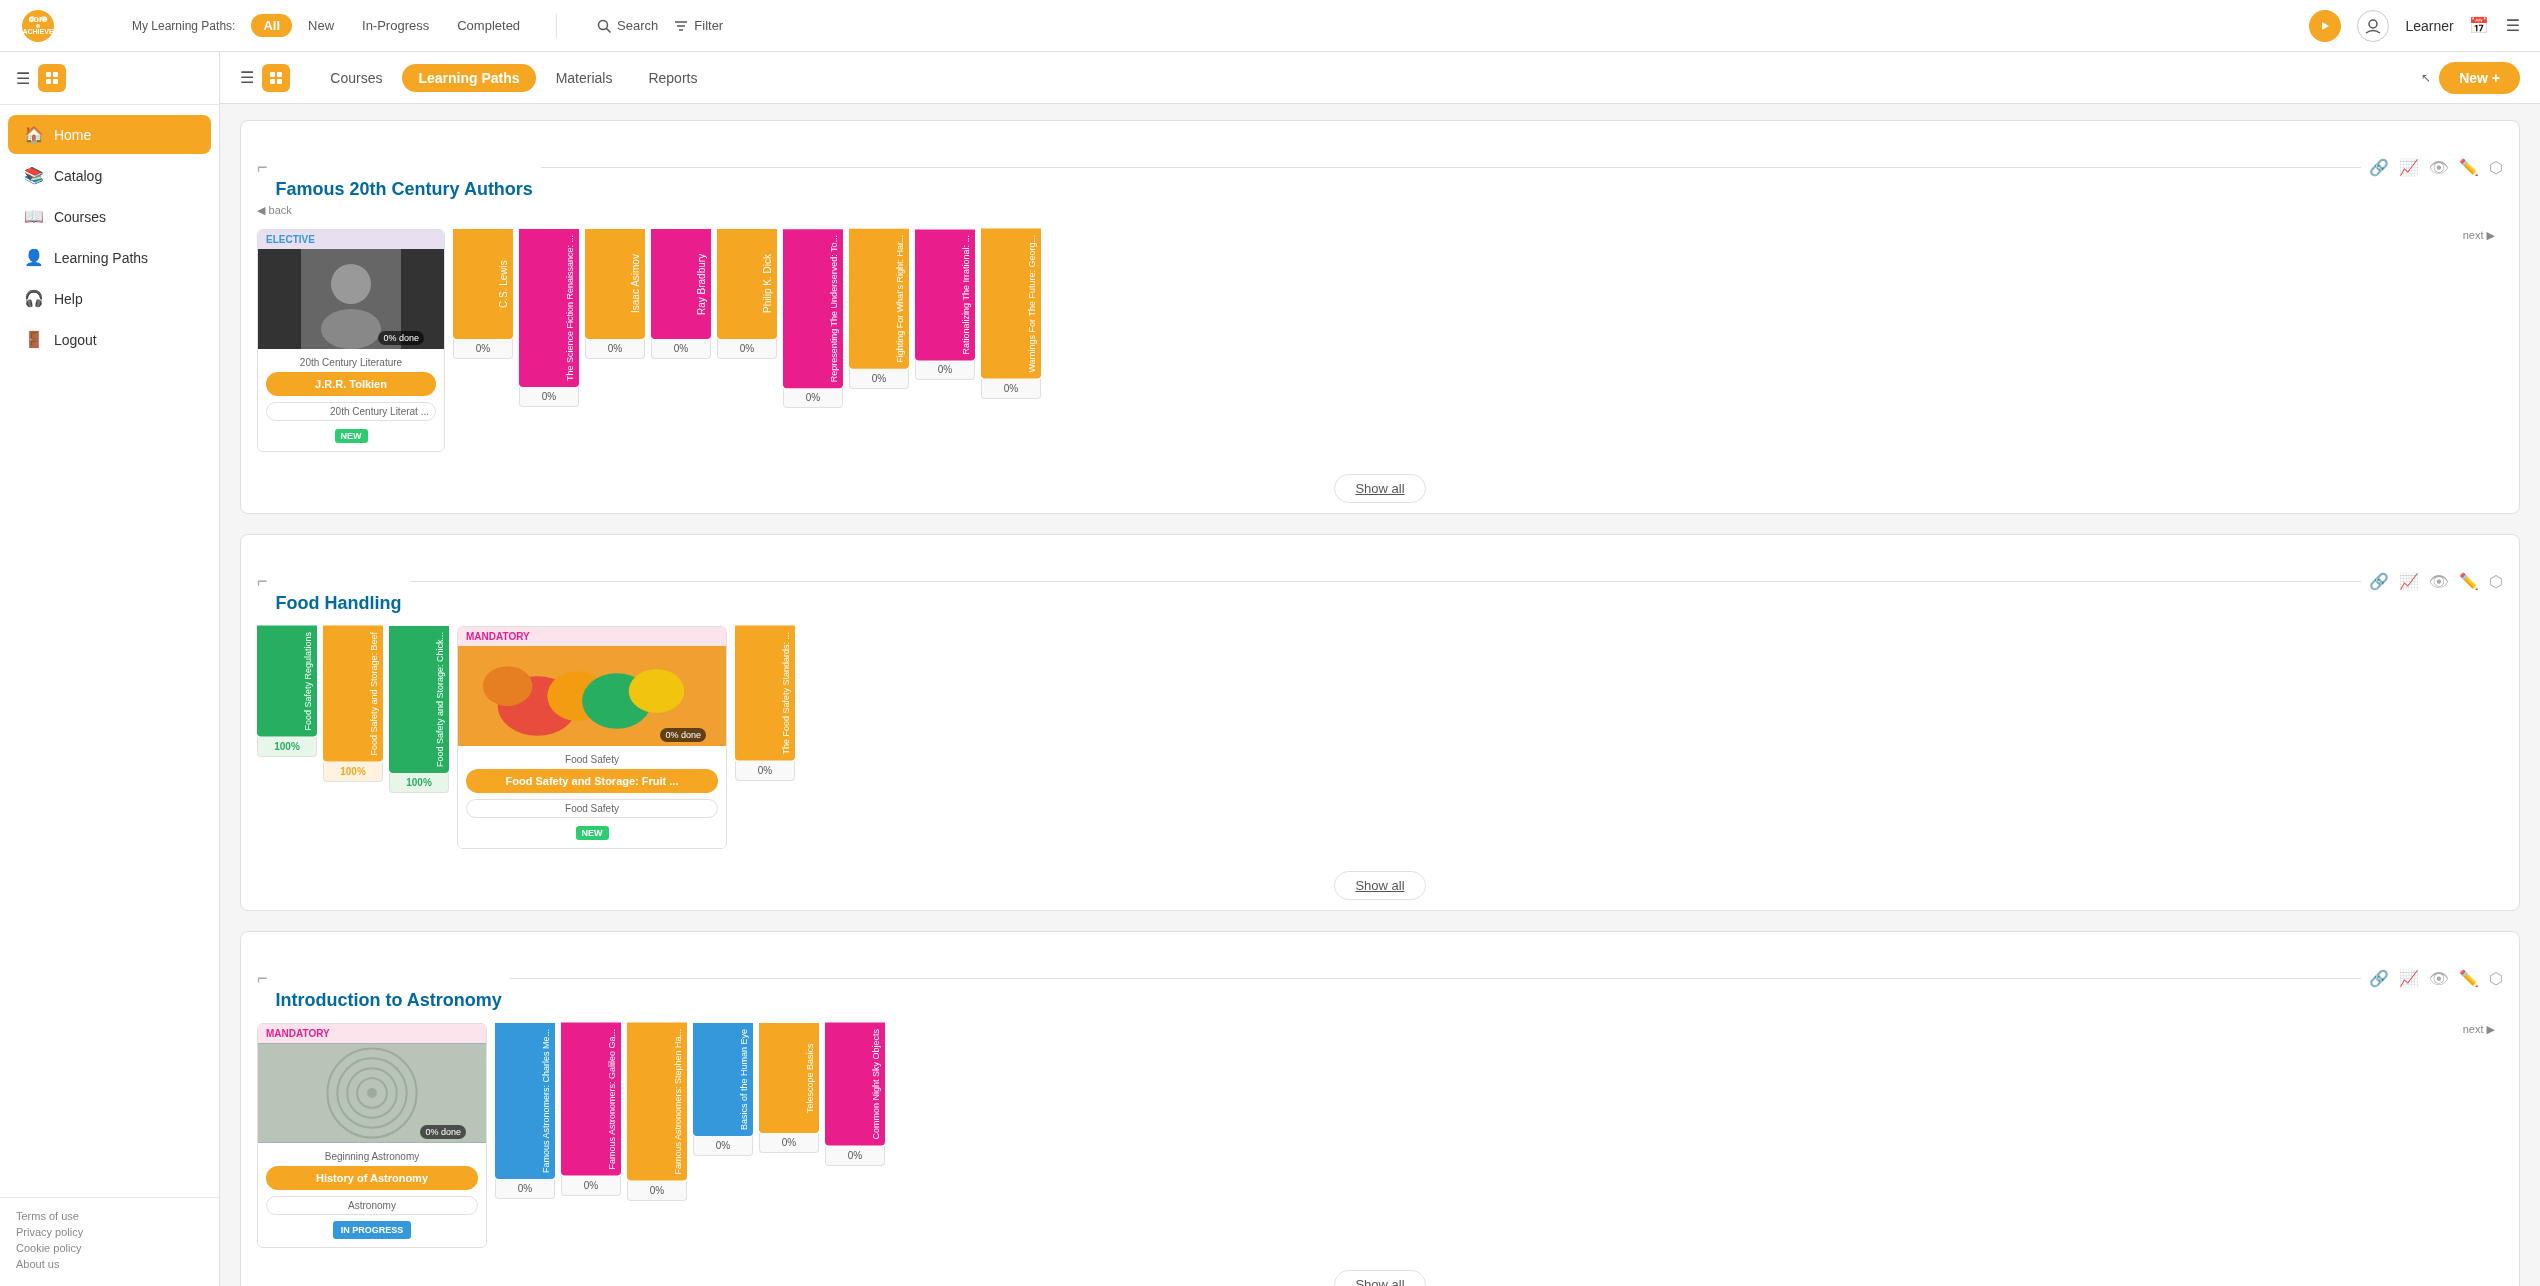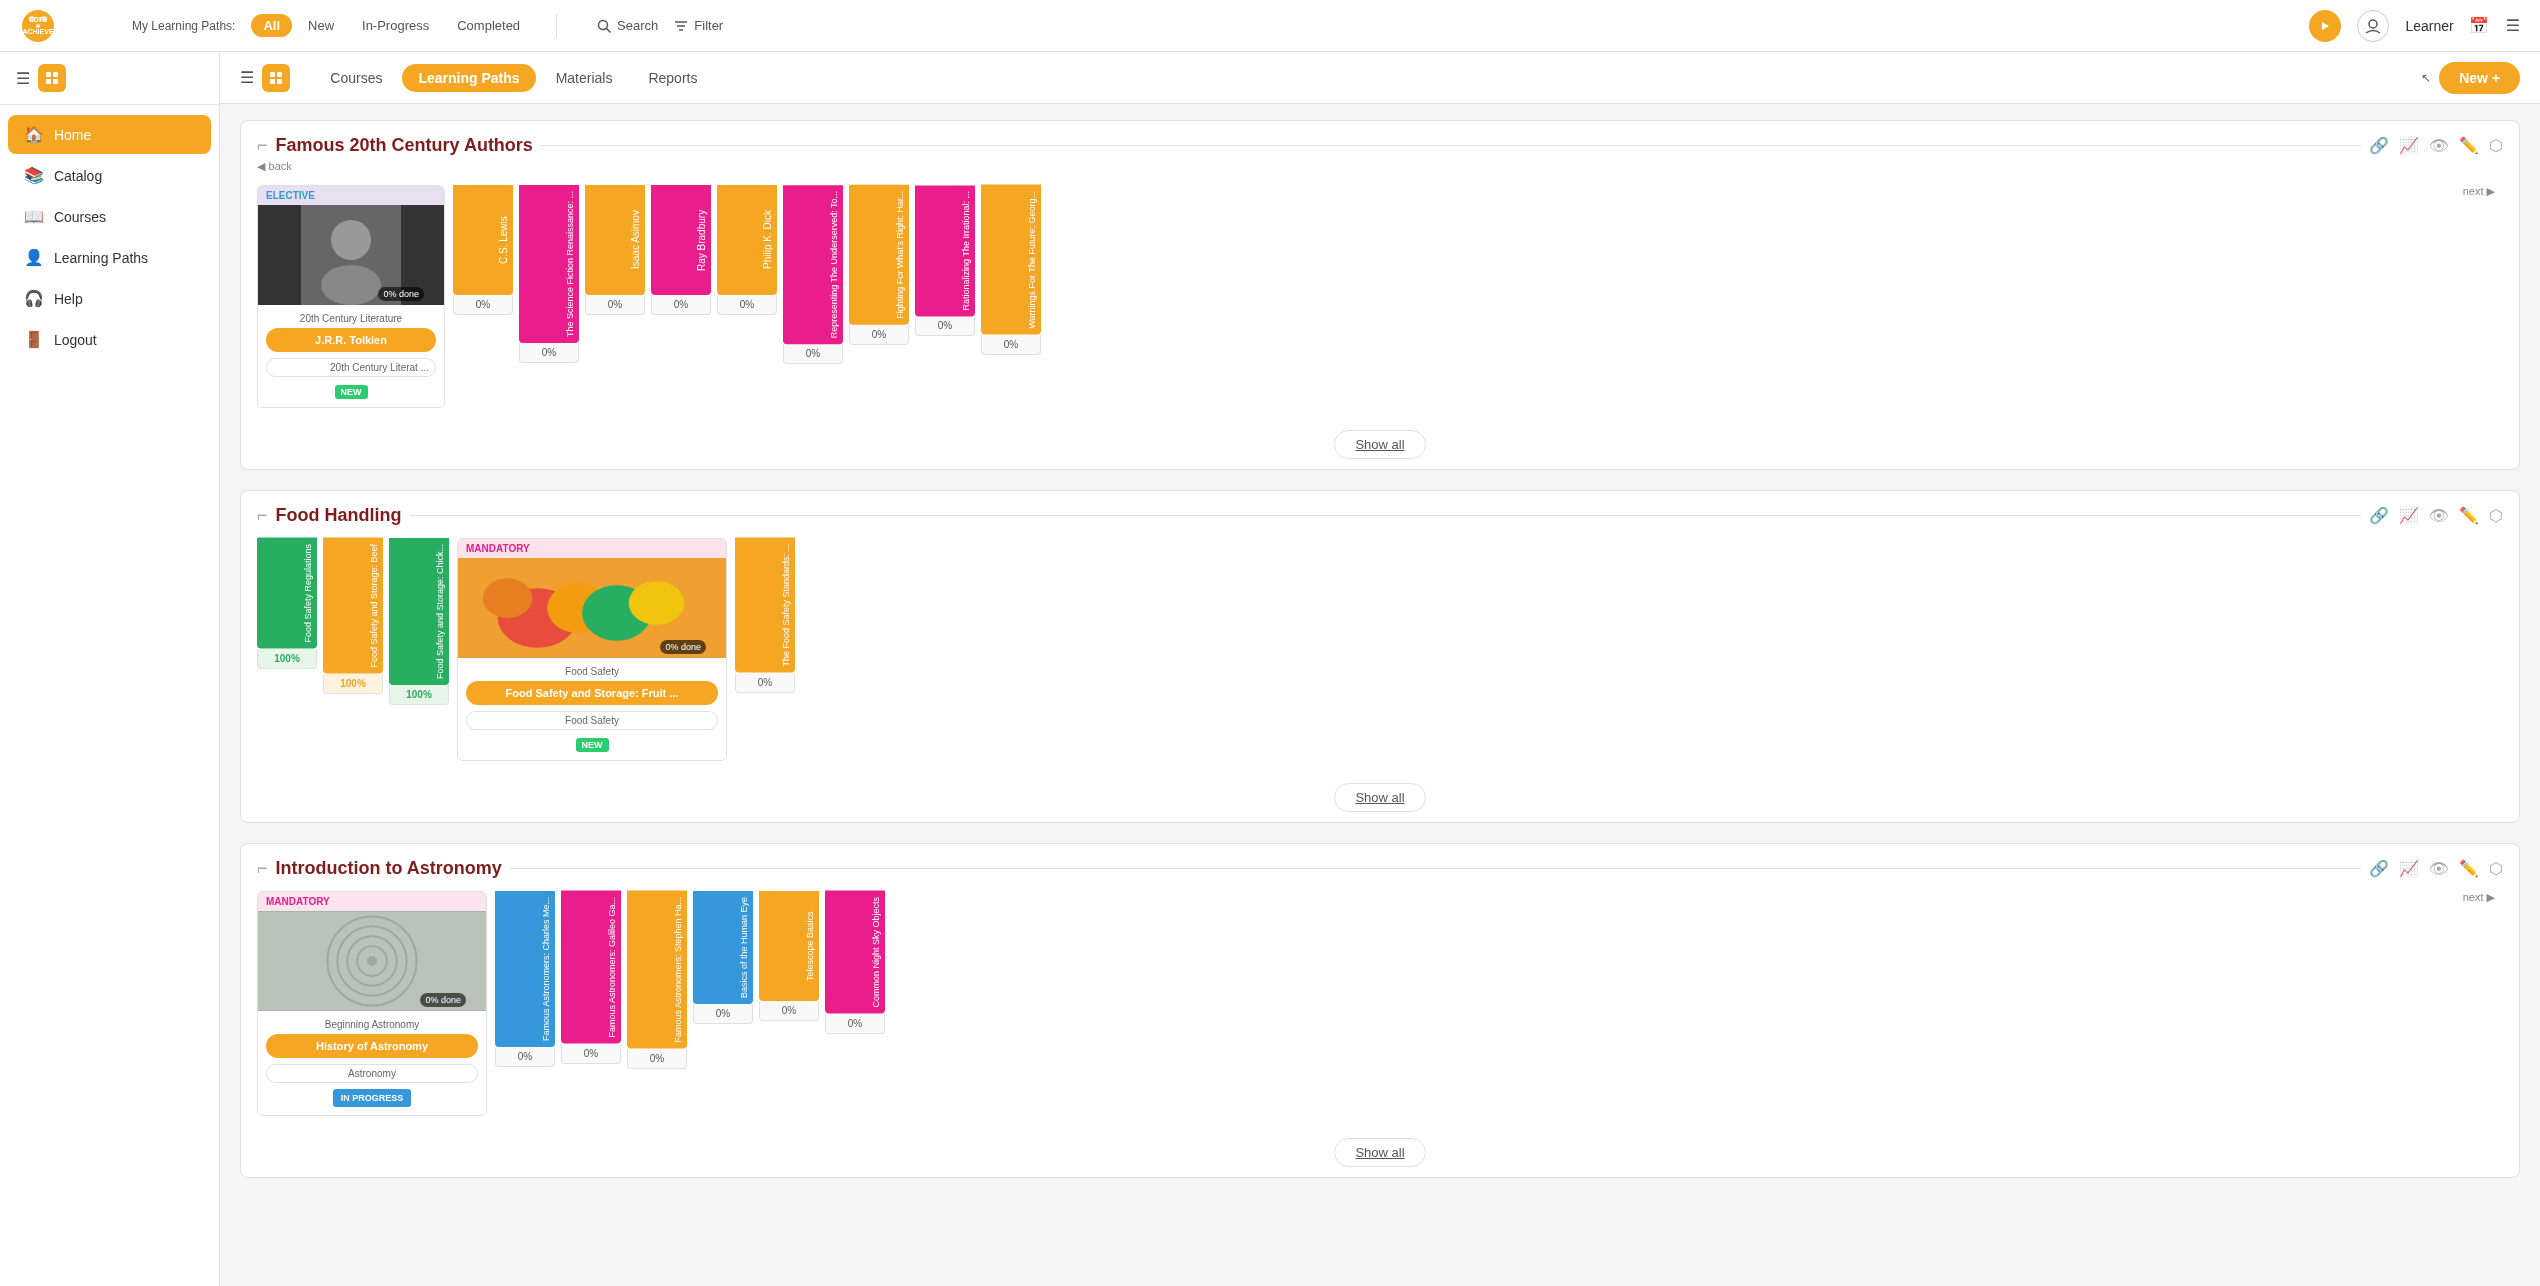--- a/index.html
+++ b/index.html
@@ -46,21 +46,21 @@
     .subnav-tab { padding: 6px 16px; border-radius: 20px; font-size: 14px; cursor: pointer; color: #555; border: none; background: none; }
     .subnav-tab.active { background: #f5a623; color: white; font-weight: 600; }
     .subnav-spacer { flex: 1; }
     .new-btn { background: #f5a623; color: white; border: none; border-radius: 20px; padding: 8px 20px; font-size: 14px; font-weight: 600; cursor: pointer; }
 
     
     .lp-container { padding: 16px 20px; }
     .lp-section { background: white; border-radius: 8px; border: 1px solid #e0e0e0; margin-bottom: 20px; padding: 0; overflow: hidden; }
     .lp-section-header { display: flex; align-items: center; padding: 14px 16px 0 16px; gap: 8px; }
     .lp-section-bracket { color: #aaa; font-size: 18px; }
-    .lp-section-title { font-size: 18px; font-weight: 600; color: #7f1d1d; }
+    .lp-section-title { font-size: 18px; font-weight: 600; color: #0369a1; margin-top: 44px; }
     .lp-section-line { flex: 1; height: 1px; background: #e0e0e0; }
     .lp-section-icons { display: flex; gap: 10px; color: #aaa; font-size: 16px; }
     .lp-section-icon { cursor: pointer; }
     .lp-courses { display: flex; gap: 8px; padding: 12px 16px; overflow-x: auto; align-items: flex-start; }
     .course-tall { width: 60px; display: flex; flex-direction: column; align-items: center; }
     .course-tall-bar { width: 100%; border-radius: 4px 4px 0 0; padding: 6px 4px; display: flex; align-items: flex-end; justify-content: center; writing-mode: vertical-rl; text-orientation: mixed; transform: rotate(180deg); font-size: 10px; color: white; font-weight: 500; min-height: 100px; }
     .course-tall-footer { background: #f9f9f9; width: 100%; text-align: center; padding: 4px; font-size: 10px; color: #555; border: 1px solid #e0e0e0; border-top: none; border-radius: 0 0 4px 4px; }
     .featured-card { width: 220px; flex-shrink: 0; border: 1px solid #e0e0e0; border-radius: 6px; overflow: hidden; }
     .done-badge { position: absolute; bottom: 4px; right: 20px; background: rgba(0,0,0,0.6); color: white; font-size: 9px; padding: 2px 5px; border-radius: 10px; }
     .new-badge { background: #2ecc71; color: white; font-size: 9px; padding: 2px 6px; border-radius: 3px; font-weight: 700; display: inline-block; margin-top: 2px; }
@@ -175,20 +175,26 @@
       </div>
       <div class="sidebar-item" data-interactable="true">
         <span class="sidebar-item-icon" data-interactable="false">🎧</span>
         <span data-interactable="false">Help</span>
       </div>
       <div class="sidebar-item" data-interactable="true">
         <span class="sidebar-item-icon" data-interactable="false">🚪</span>
         <span data-interactable="false">Logout</span>
       </div>
     </nav>
+    <div class="sidebar-footer" data-interactable="false">
+      <span class="sidebar-footer-link" data-interactable="true">Terms of use</span>
+      <span class="sidebar-footer-link" data-interactable="true">Privacy policy</span>
+      <span class="sidebar-footer-link" data-interactable="true">Cookie policy</span>
+      <span class="sidebar-footer-link" data-interactable="true">About us</span>
+    </div>
   </div>
 
   <div class="content-area" data-interactable="false">
 
     <div class="subnav" data-interactable="false">
       <span class="subnav-hamburger" data-interactable="true">☰</span>
       <div class="subnav-grid" data-interactable="true">
         <svg data-interactable="false" width="14" height="14" viewBox="0 0 14 14">
           <rect x="1" y="1" width="5" height="5" fill="white" rx="1"></rect>
           <rect x="8" y="1" width="5" height="5" fill="white" rx="1"></rect>

